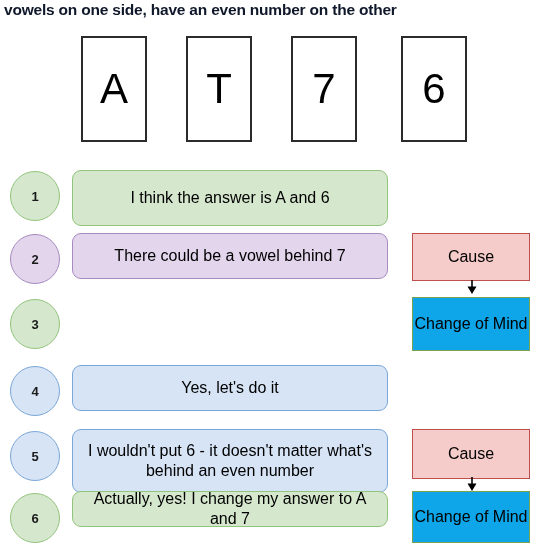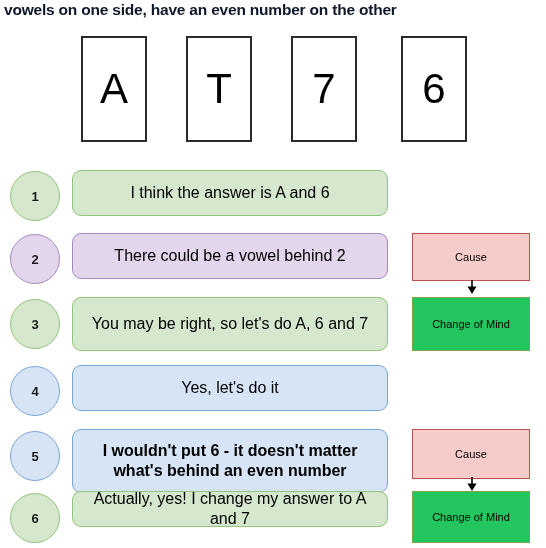--- a/index.html
+++ b/index.html
@@ -100,49 +100,49 @@
     border-radius: 9px;
     display: flex;
     align-items: center;
     justify-content: center;
     text-align: center;
     font-size: 16px;
     line-height: 20px;
     color: #000000;
     padding: 2px 6px;
   }
-  .row.r0 .bubble { top: 2px; height: 46px; }
+  .row.r0 .bubble { top: 2px; height: 56px; }
   .row.r1 .bubble { top: 2px; height: 46px; }
   .row.r2 .bubble { top: 4px; height: 54px; }
   .row.r3 .bubble { top: 2px; height: 46px; }
-  .row.r4 .bubble { top: 2px; height: 64px; font-weight: bold; }
+  .row.r4 .bubble { top: 2px; height: 64px; }
   .row.r5 .bubble { top: 2px; height: 36px; }
 
   
   .t-green  { background: #d5e7cd; border-color: #93c47d; }
   .t-purple { background: #e2d5ec; border-color: #a68bc1; }
   .t-blue   { background: #d6e4f5; border-color: #7ba7d7; }
 
   
   .tag {
     position: absolute;
     left: 412px;
     width: 118px;
     box-sizing: border-box;
     border: 1.6px solid;
     display: flex;
     align-items: center;
     justify-content: center;
     text-align: right;
-    font-size: 11px;
+    font-size: 16px;
     line-height: 20px;
     color: #000000;
   }
   .tag-cause { background: #f5ccc9; border-color: #c0504d; }
-  .tag-mind  { background: #22c55e; border-color: #7aa24f; }
+  .tag-mind  { background: #0ea5e9; border-color: #7aa24f; }
 
   .row.r1 .tag { top: 2px;  height: 48px; }
   .row.r2 .tag { top: 4px;  height: 54px; }
   .row.r4 .tag { top: 2px;  height: 50px; }
   .row.r5 .tag { top: 2px;  height: 52px; }
 
   
   .arrow {
     position: absolute;
     left: 466px;
@@ -180,33 +180,30 @@
   <div class="bubble t-green">
     <span>I think the answer is A and 6</span>
   </div>
 </div>
 
 <div class="row r1">
   <div class="num-circle t-purple">
     <span>2</span>
   </div>
   <div class="bubble t-purple">
-    <span>There could be a vowel behind 2</span>
+    <span>There could be a vowel behind 7</span>
   </div>
   <div class="tag tag-cause">
     <span>Cause</span>
   </div>
 </div>
 
 <div class="row r2">
   <div class="num-circle t-green">
     <span>3</span>
-  </div>
-  <div class="bubble t-green">
-    <span>You may be right, so let's do A, 6 and 7</span>
   </div>
   <div class="tag tag-mind">
     <span>Change of Mind</span>
   </div>
 </div>
 
 <div class="row r3">
   <div class="num-circle t-blue">
     <span>4</span>
   </div>

